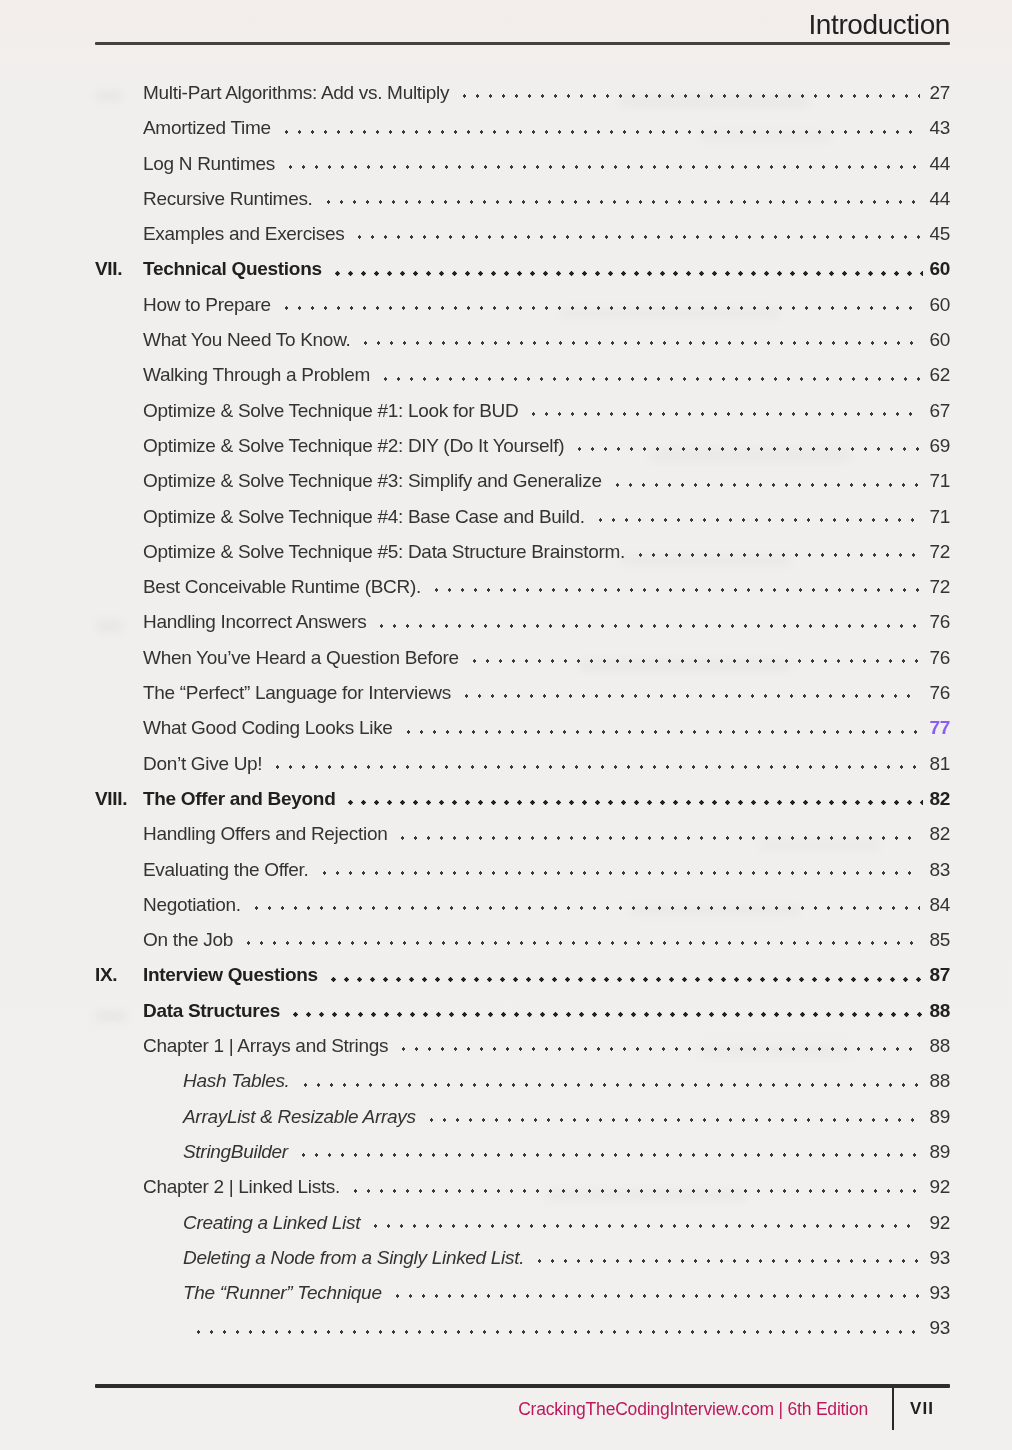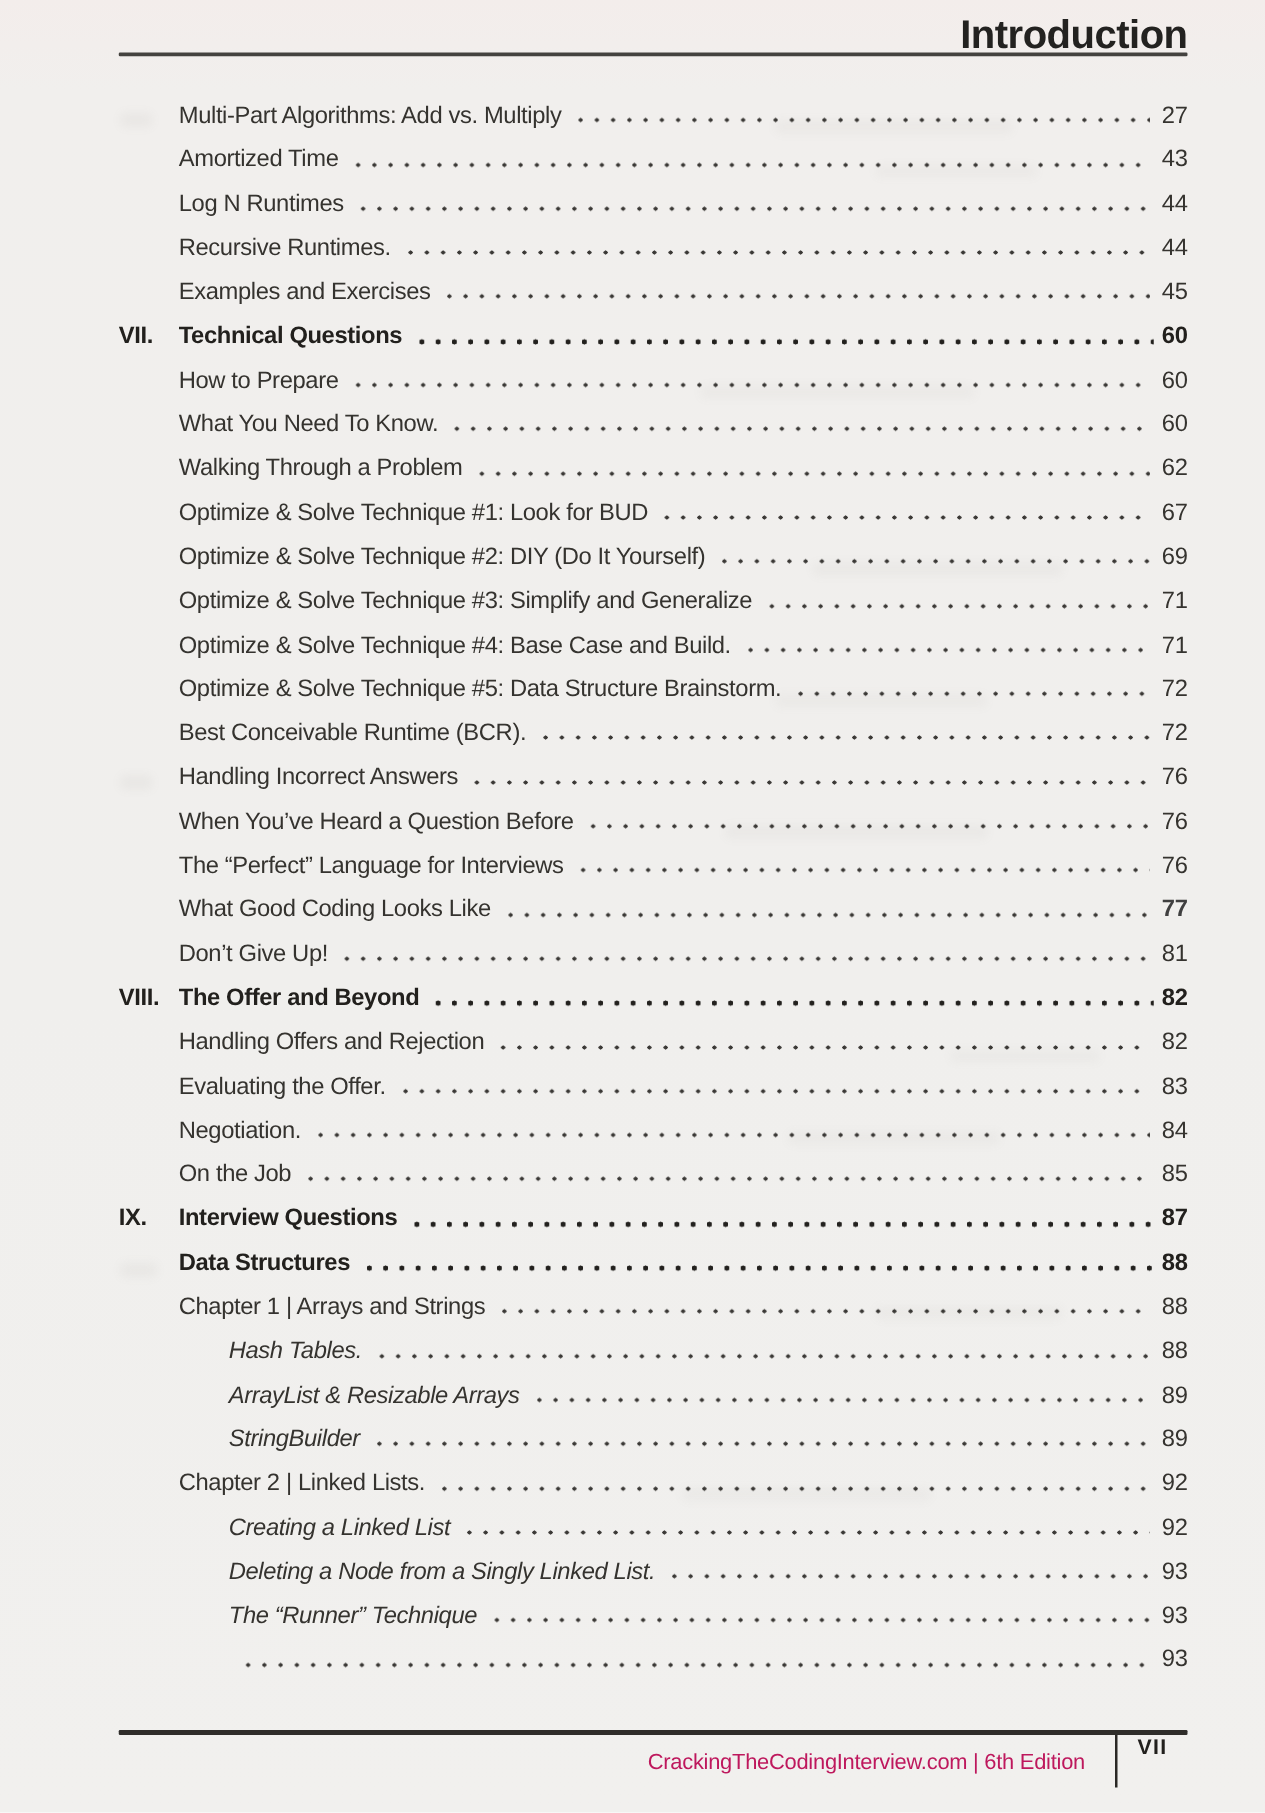--- a/index.html
+++ b/index.html
@@ -7,21 +7,21 @@
     width:1012px;height:1450px;overflow:hidden;position:relative;
     font-family:"Liberation Sans","DejaVu Sans",sans-serif;
     background:linear-gradient(180deg,#f3edeb 0%,#f1efed 5%,#f0efed 55%,#f1f0ee 100%);
     color:#35332f;
   }
   .page{position:absolute;inset:0;}
 
   
   .header-title{
     position:absolute;top:9px;right:62px;
-    font-size:32px;font-weight:700;color:#232220;letter-spacing:-0.4px;
+    font-size:28px;font-weight:400;color:#232220;letter-spacing:-0.4px;
   }
   .header-rule{
     position:absolute;top:42px;left:95px;right:62px;height:3px;
     background:#44423f;border-radius:1px;
   }
 
   
   .toc{position:absolute;top:75px;left:95px;right:62px;}
   .row{
     display:flex;align-items:flex-start;height:35.3px;line-height:35.3px;
@@ -40,34 +40,34 @@
   .pagenum{flex:0 0 auto;min-width:27px;text-align:right;color:#35332f;}
 
   .s-section .label,.s-bold .label{font-weight:700;color:#22201d;}
   .s-section .pagenum,.s-bold .pagenum{font-weight:700;color:#22201d;min-width:24px;}
   .s-section .leader,.s-bold .leader{
     height:5px;margin-bottom:11px;
     background-image:radial-gradient(circle,#23211e 2px,transparent 2.3px);
     background-size:13px 5px;
   }
   .s-italic .label{font-style:italic;}
-  .pb .pagenum{font-weight:700;color:#404040;}
+  .pb .pagenum{font-weight:700;color:#8b5cf6;}
 
   
   .footer-rule{
     position:absolute;top:1384px;left:95px;right:62px;height:4px;
     background:#2f2d2a;border-radius:1px;
   }
   .footer-row{
     position:absolute;top:1388px;left:95px;right:62px;height:50px;
     display:flex;justify-content:flex-end;align-items:flex-start;
   }
   .footer-text{margin-top:11px;font-size:17.5px;color:#be185d;letter-spacing:-0.2px;}
   .footer-divider{width:2px;height:42px;background:#2a2825;margin-left:24px;}
-  .footer-page{width:56px;text-align:center;font-size:17px;font-weight:700;color:#22201d;letter-spacing:1px;}
+  .footer-page{width:56px;text-align:center;margin-top:11px;font-size:17px;font-weight:700;color:#22201d;letter-spacing:1px;}
 
   
   .ghost{position:absolute;background:#8a8680;border-radius:4px;filter:blur(4px);pointer-events:none;}
 </style>
 </head>
 <body>
 
 <div class="page">
 
   <div class="ghost" style="left:620px;top:96px;width:190px;height:11px;opacity:.06;"></div>

